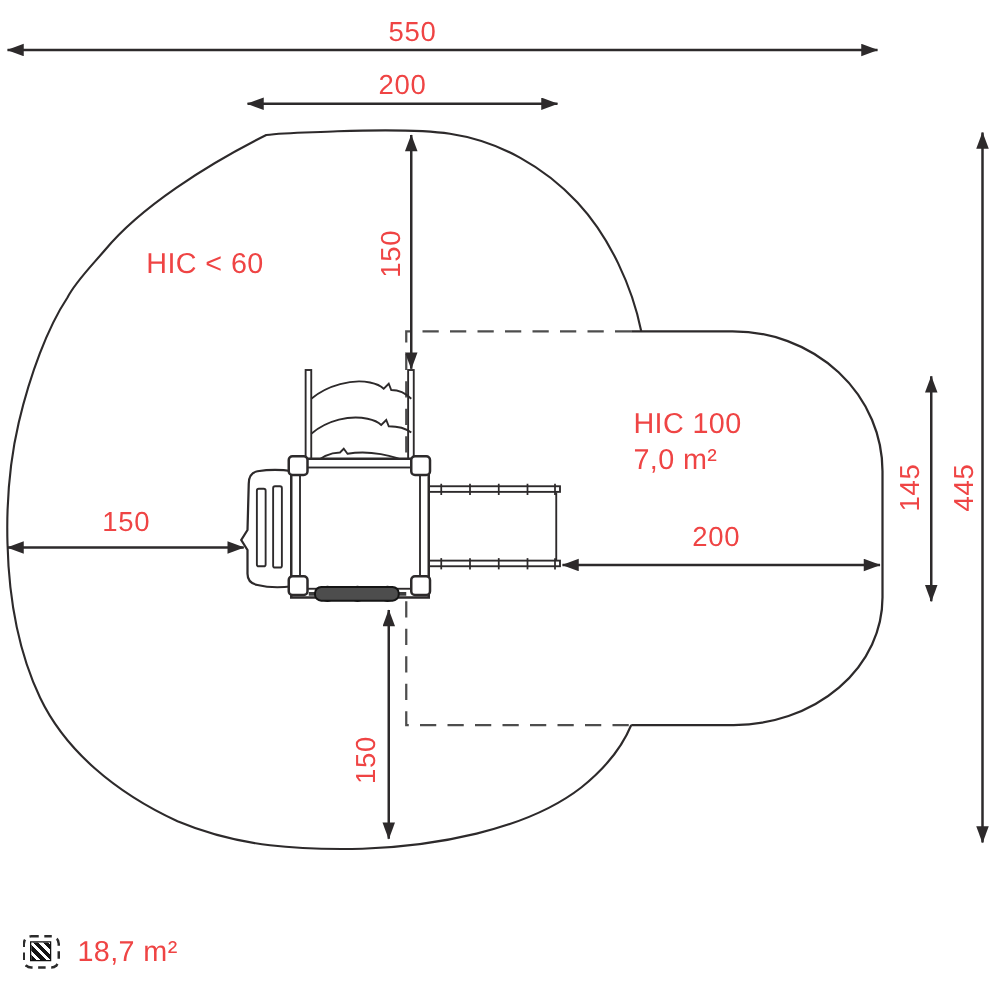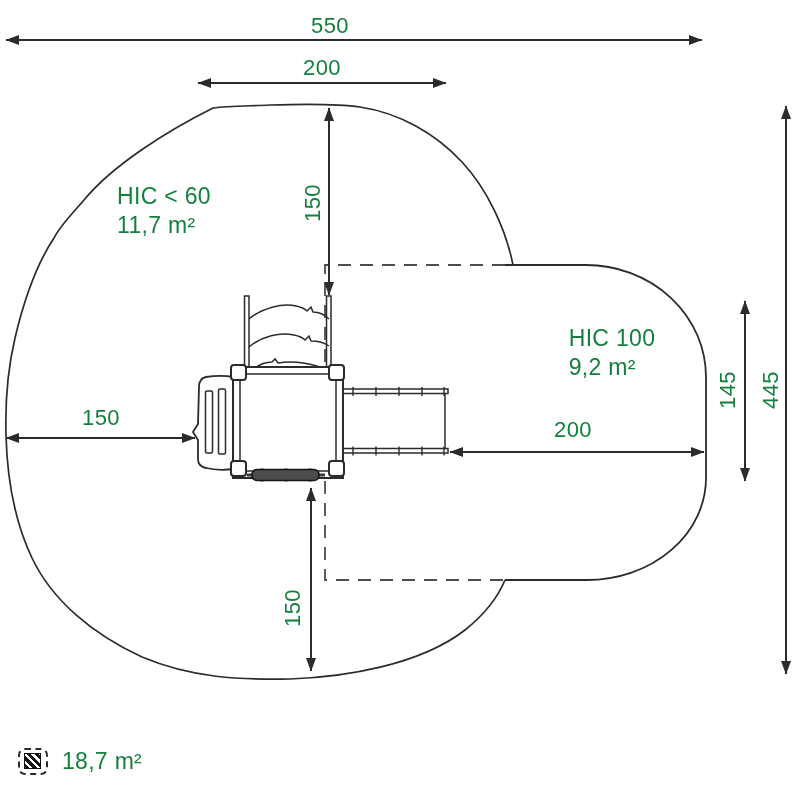--- a/index.html
+++ b/index.html
@@ -1,18 +1,18 @@
 <!DOCTYPE html>
 <html><head>
 <meta charset="utf-8">
 <style>
   html,body{margin:0;padding:0;background:#ffffff;}
   .canvas{
     position:relative;width:800px;height:800px;background:#ffffff;
-    font-family:"Liberation Sans", sans-serif;color:#15803d;overflow:hidden;
+    font-family:"Liberation Sans", sans-serif;color:#ef4444;overflow:hidden;
   }
   .canvas svg{position:absolute;left:0;top:0;}
   .lbl{
     position:absolute;font-size:22px;font-weight:500;white-space:nowrap;
     transform:translate(-50%,-50%);letter-spacing:0.5px;
   }
   .lbl.rot{transform:translate(-50%,-50%) rotate(-90deg);}
   .zone-label{
     position:absolute;font-size:23px;line-height:29px;
     transform:translate(-50%,-50%);white-space:nowrap;letter-spacing:0.3px;
@@ -132,25 +132,24 @@
   <div class="lbl" style="left:322px;top:68px;">200</div>
   <div class="lbl rot" style="left:313px;top:203px;">150</div>
   <div class="lbl" style="left:101px;top:418px;">150</div>
   <div class="lbl" style="left:573px;top:430px;">200</div>
   <div class="lbl rot" style="left:293px;top:608px;">150</div>
   <div class="lbl rot" style="left:728px;top:390px;">145</div>
   <div class="lbl rot" style="left:771px;top:390px;">445</div>
 
   <div class="zone-label" style="left:164px;top:211px;">
     <div>HIC &lt; 60</div>
-    <div>11,7 m²</div>
   </div>
-  <div class="zone-label" style="left:612px;top:353px;">
+  <div class="zone-label" style="left:550px;top:353px;">
     <div>HIC 100</div>
-    <div>9,2 m²</div>
+    <div>7,0 m²</div>
   </div>
 
   <div class="legend">
     <span class="legend-icon">
         <span class="hatch"></span>
       </span>
     <span class="legend-text">18,7 m²</span>
   </div>
 
 </div>

